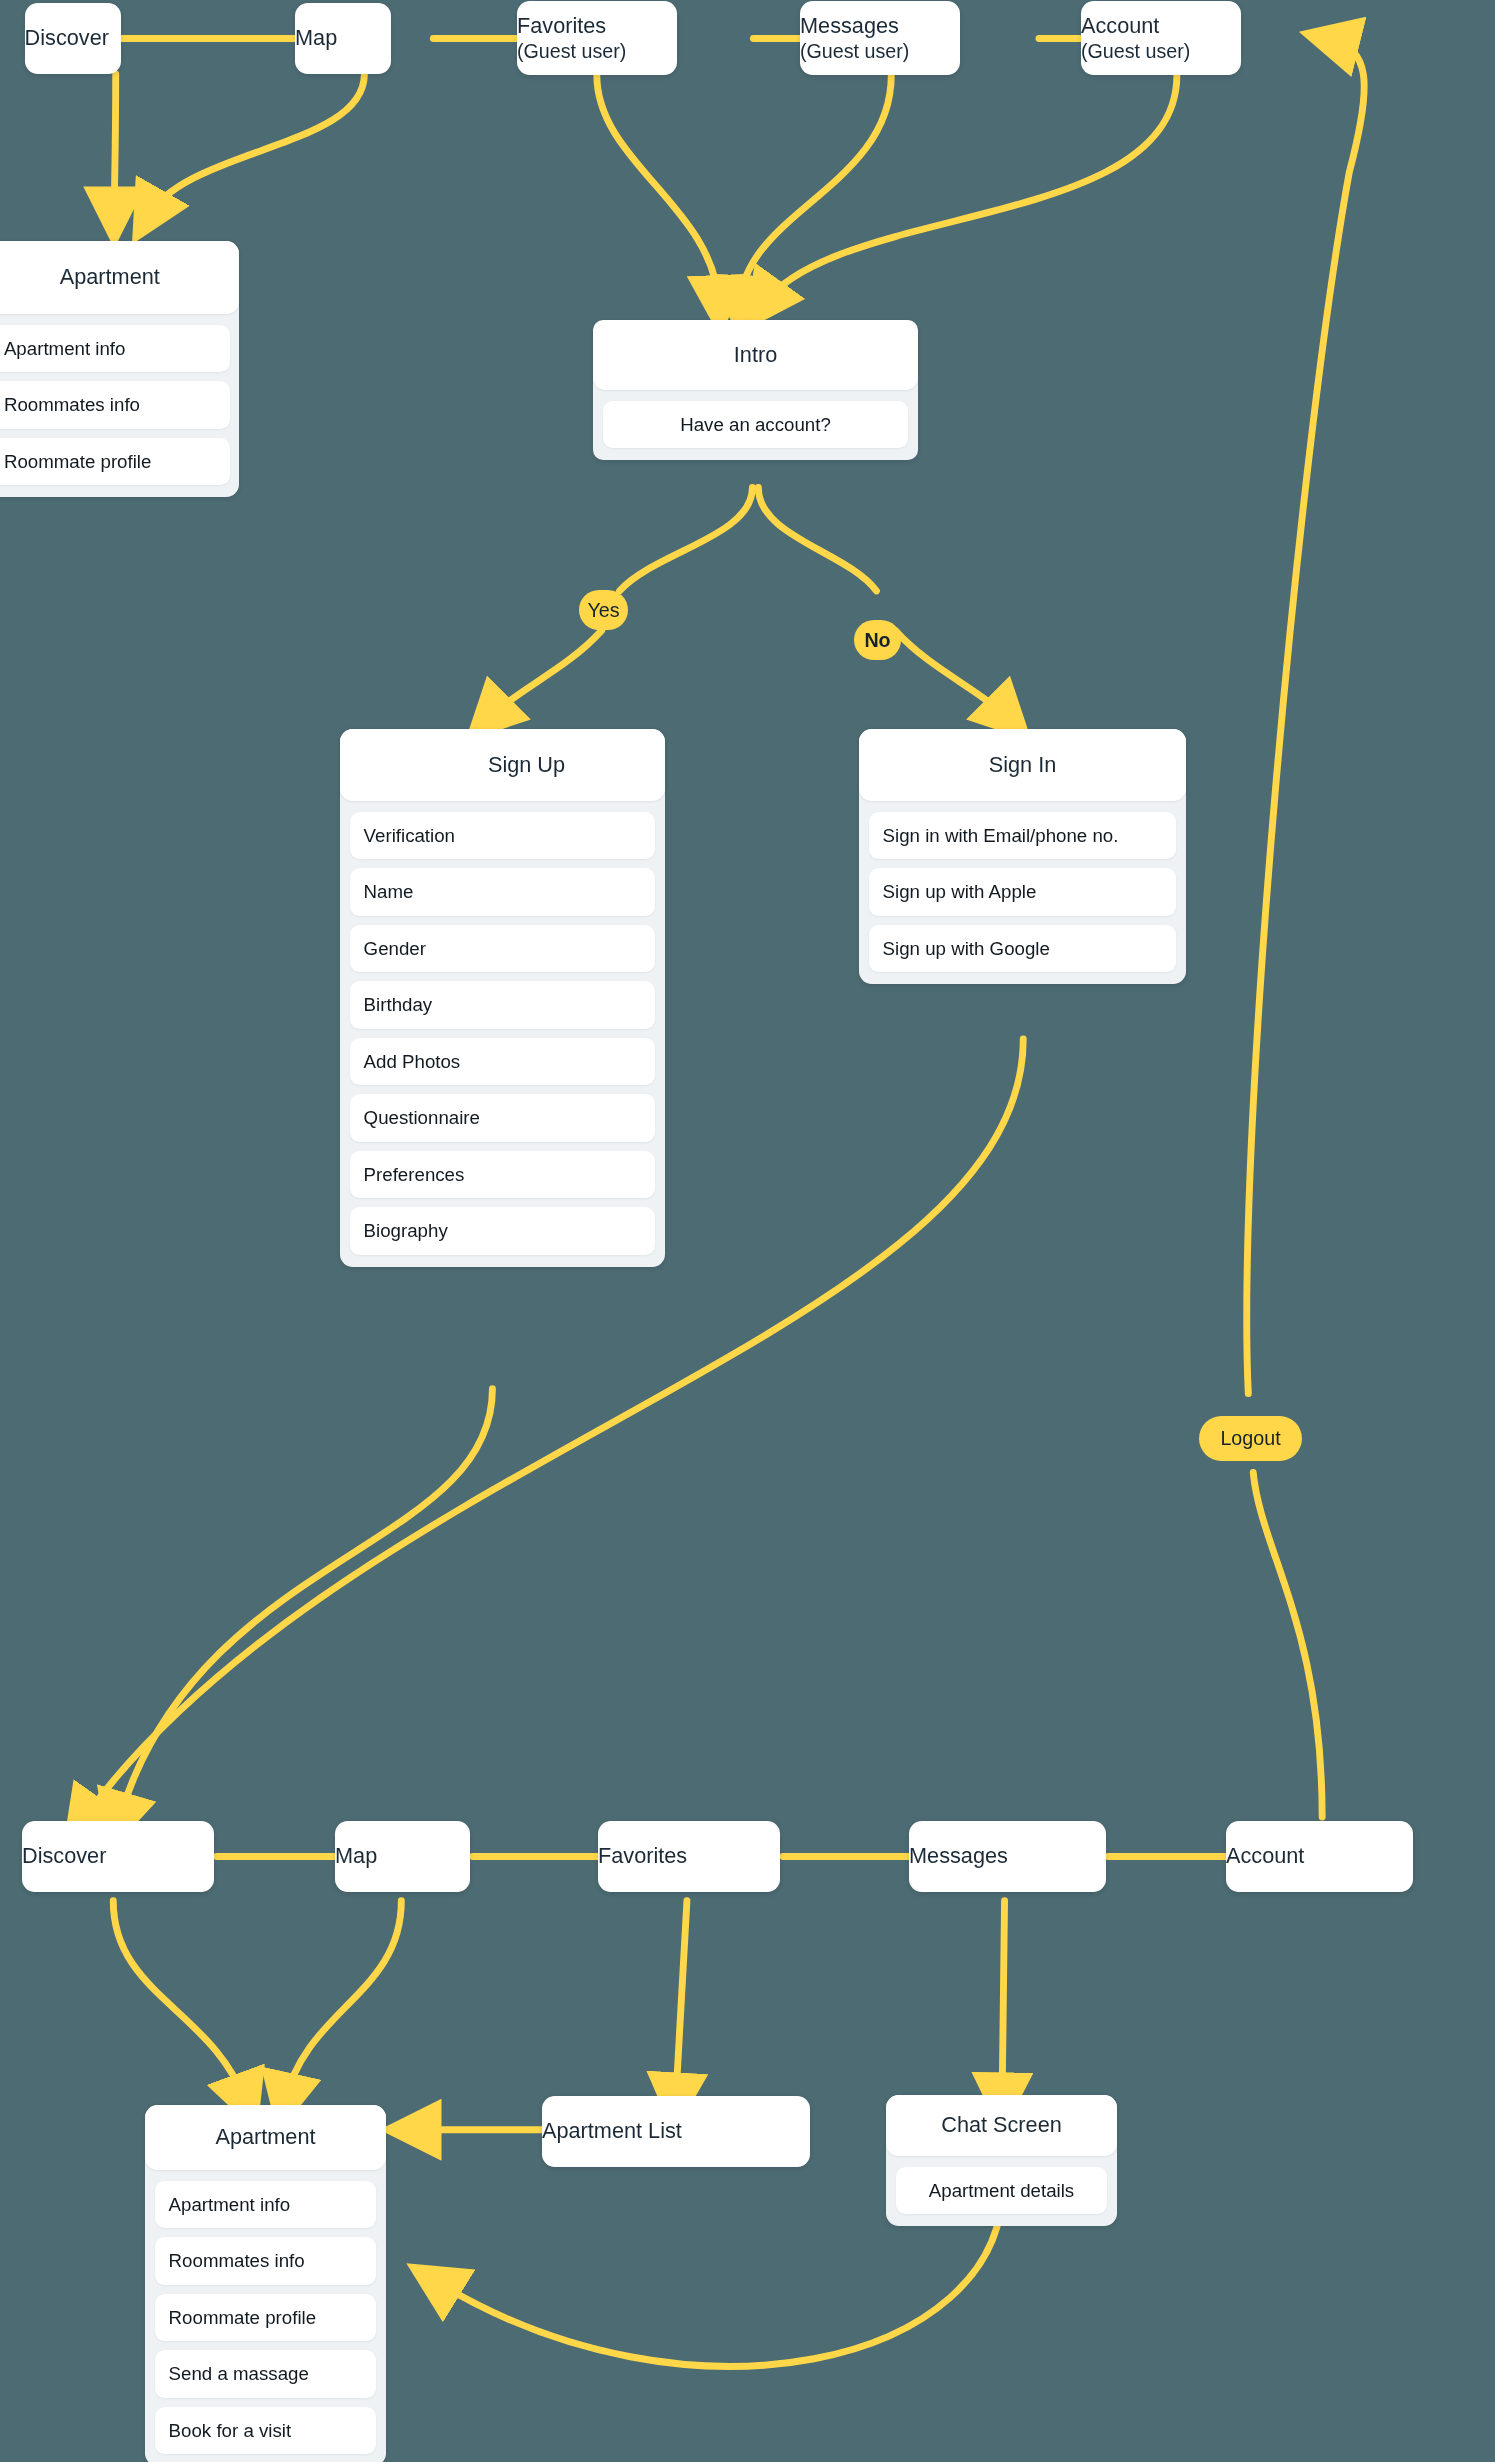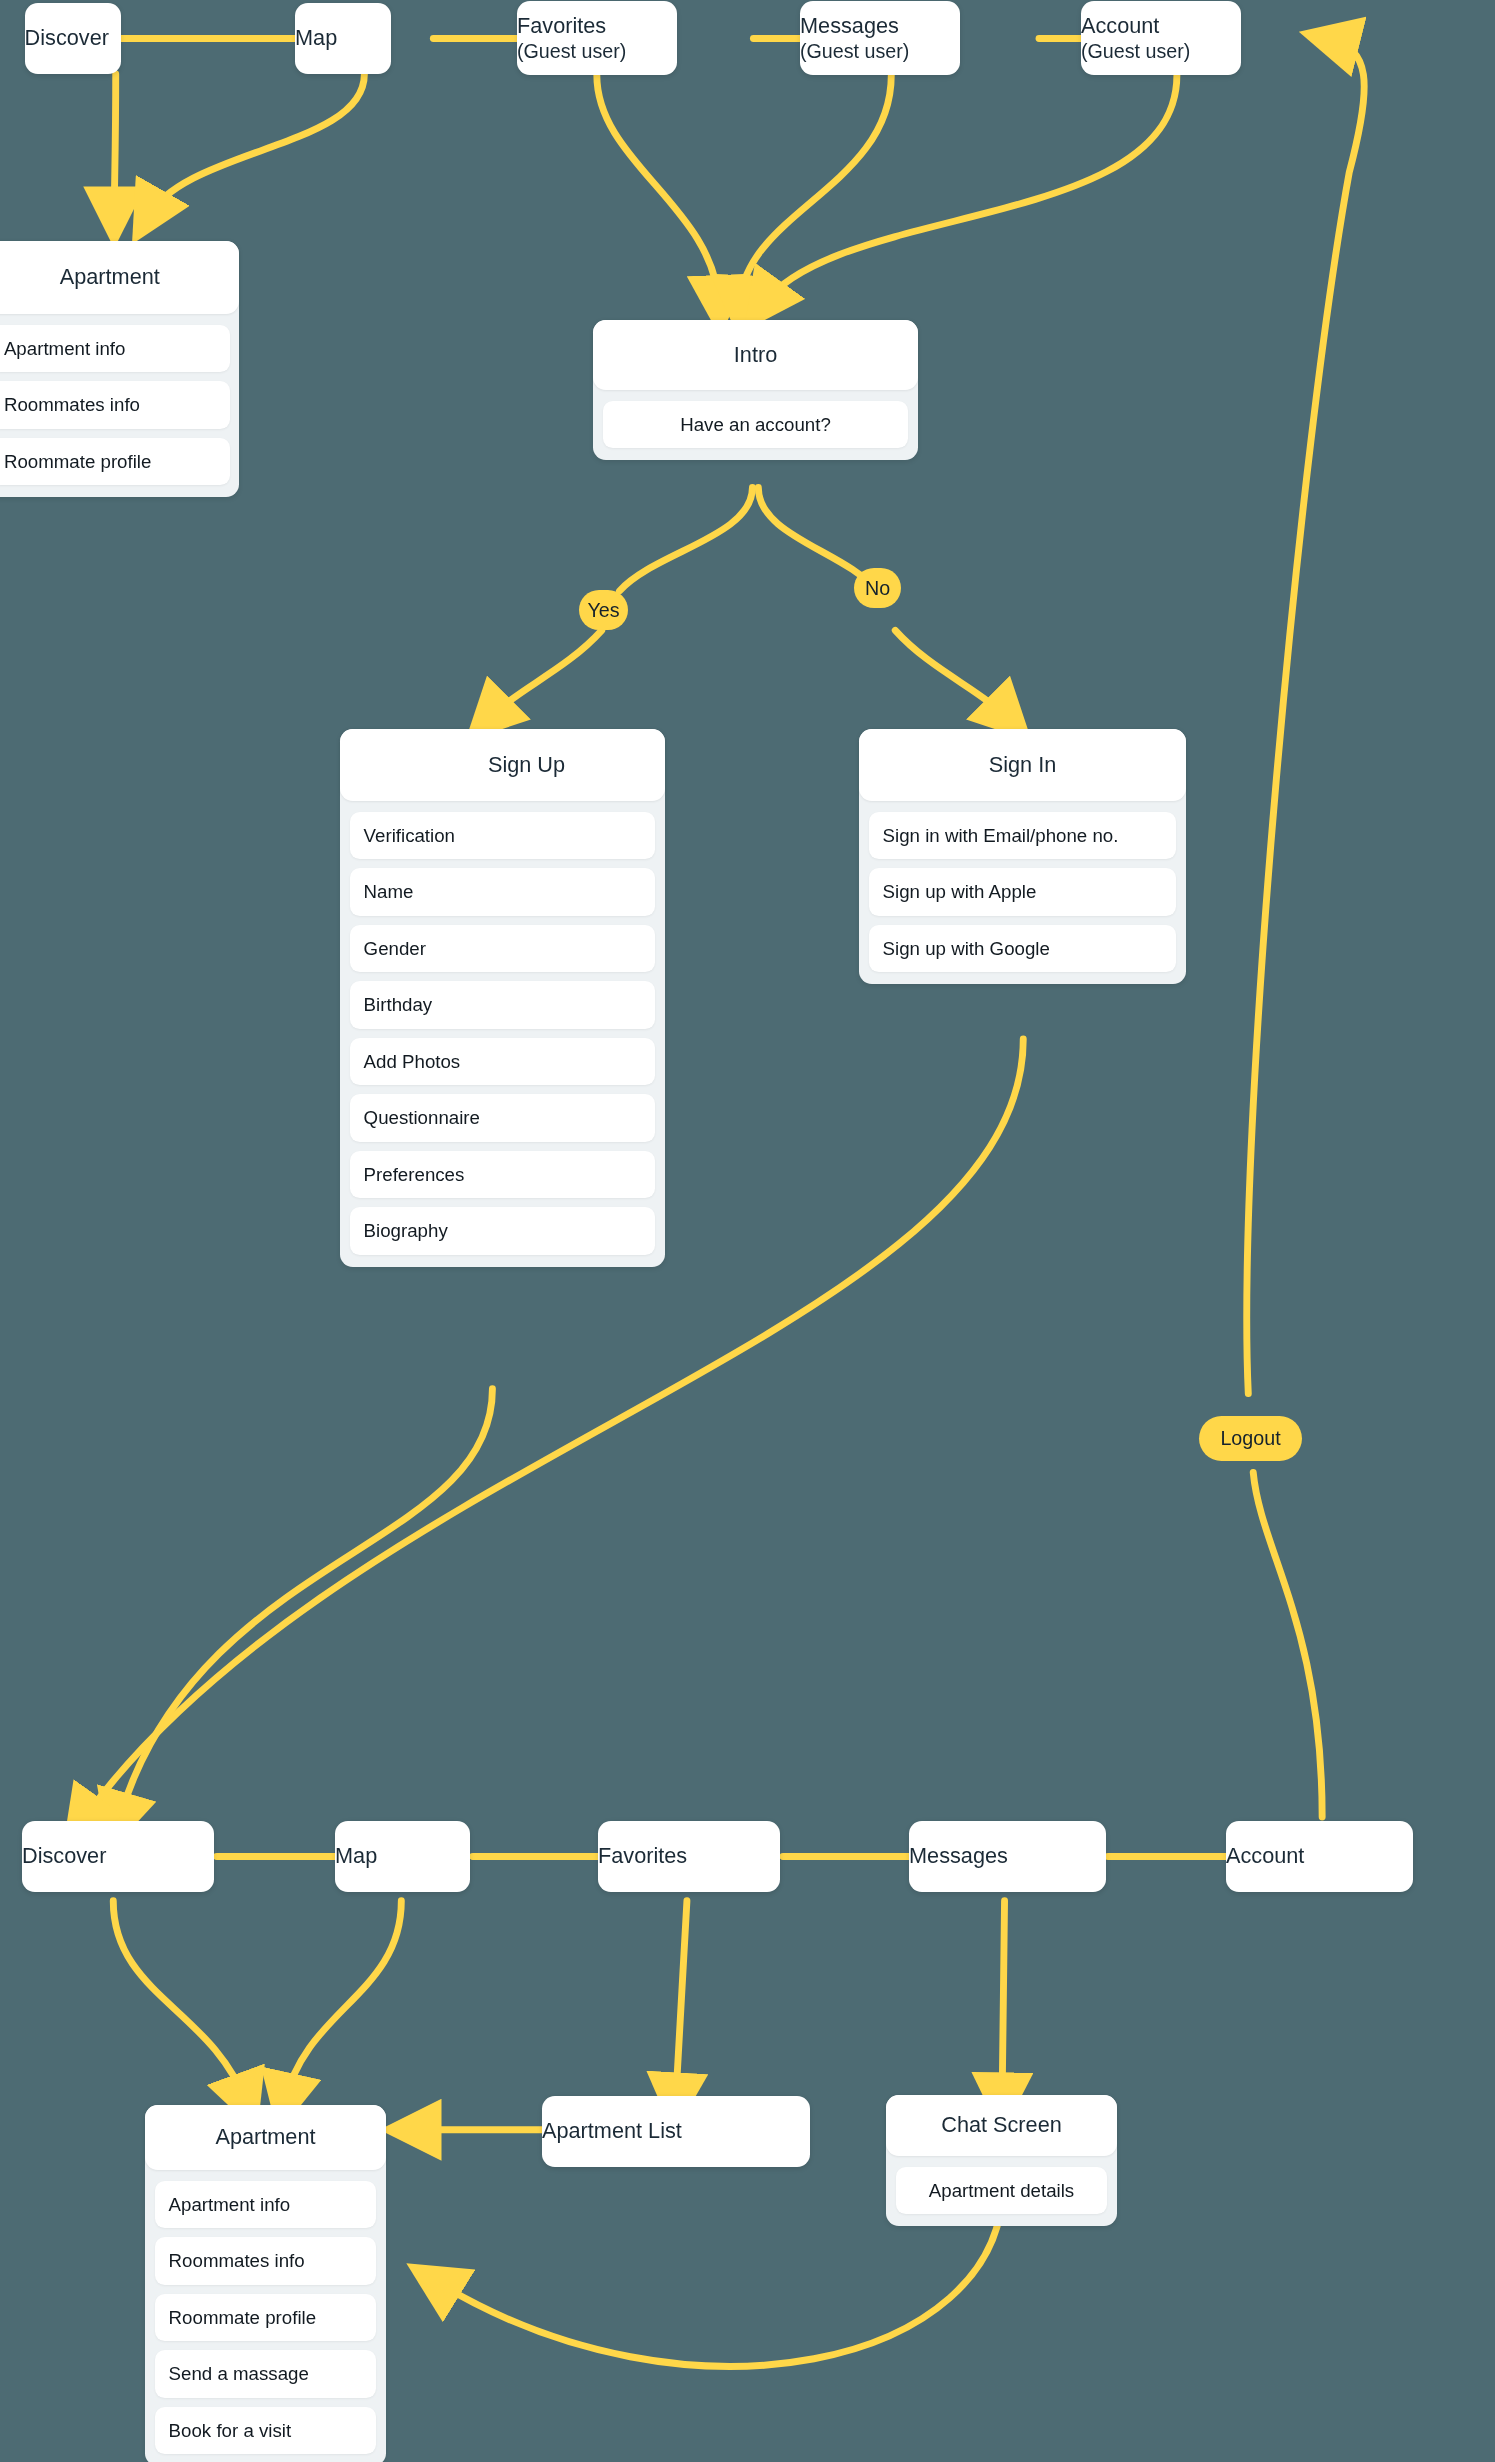--- a/index.html
+++ b/index.html
@@ -182,34 +182,34 @@
     <div class="node-head" style="height:73px;">
       <span>Apartment</span>
     </div>
     <div class="node-body">
       <div class="node-item">Apartment info</div>
       <div class="node-item">Roommates info</div>
       <div class="node-item">Roommate profile</div>
     </div>
   </div>
 
-  <div class="node" style="left:593px; top:320px; width:325px;">
+  <div class="node" style="left:593px; top:320px; width:325px;border-radius:10px;">
     <div class="node-head" style="height:70px;">
       <span>Intro</span>
     </div>
     <div class="node-body">
       <div class="node-item center">Have an account?</div>
     </div>
   </div>
 
   <div class="pill" style="left:579px; top:590px; width:49px; height:40px;">
     <span>Yes</span>
   </div>
 
-  <div class="pill" style="left:854px; top:568px; width:47px; height:40px;">
+  <div class="pill" style="left:854px; top:620px; width:47px; height:40px;font-weight:bold;">
     <span>No</span>
   </div>
 
   <div class="pill" style="left:1199px; top:1416px; width:103px; height:45px;text-align:right;">
     <span>Logout</span>
   </div>
 
   <div class="node" style="left:340px; top:729px; width:325px;">
     <div class="node-head" style="height:72px;padding-left:48px;">
       <span>Sign Up</span>

